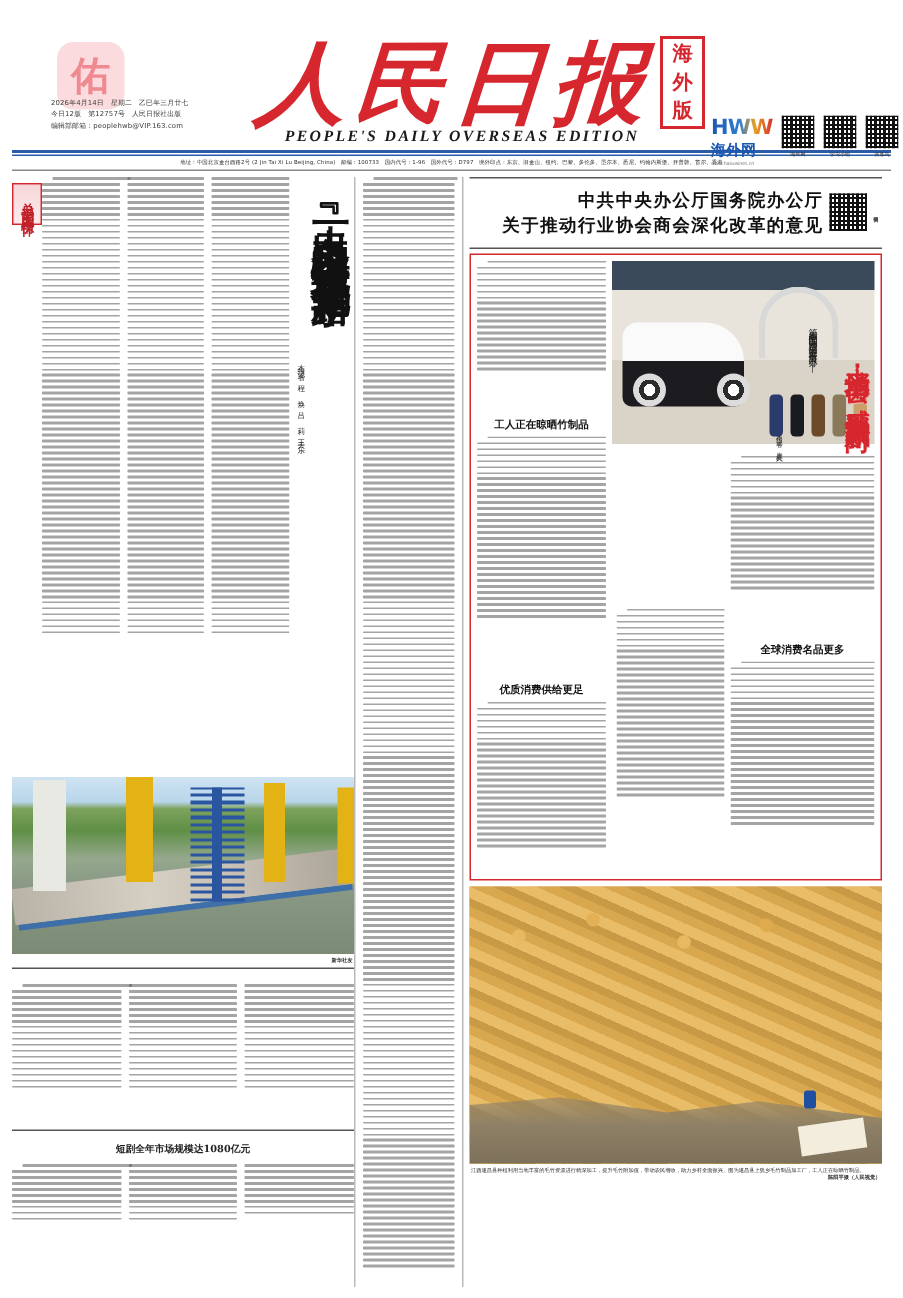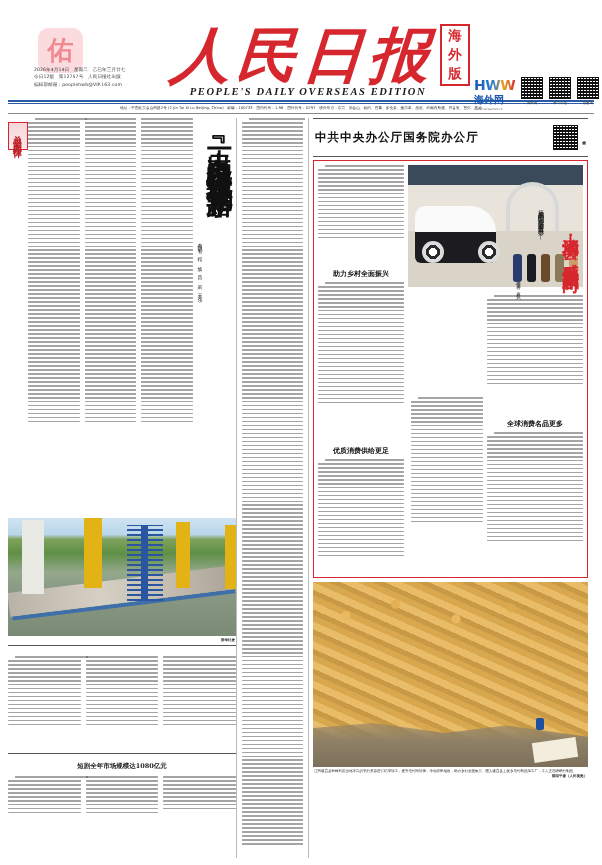--- a/index.html
+++ b/index.html
@@ -240,21 +240,21 @@
     margin-top:3px; font-family:"DejaVu Serif", serif;
   }
 
   
   .doc-head {
     border-top:1px solid #555; border-bottom:1px solid #555;
     padding:6px 2px; margin-bottom:3px;
     display:flex; align-items:center; gap:4px;
   }
   .doc-head-txt {
-    flex:1; text-align:left;
+    flex:1; text-align:right;
     font-size:11.6px; font-weight:700; color:#111; line-height:1.45;
     letter-spacing:1px; font-family:"DejaVu Serif", serif;
   }
   .doc-qr {
     width:25px; height:25px;
     background-image:
       repeating-linear-gradient(0deg,#111 0 1.5px,transparent 1.5px 3px),
       repeating-linear-gradient(90deg,#111 0 1.5px,transparent 1.5px 3px);
   }
   .doc-qr-label { writing-mode:vertical-rl; font-size:3.2px; color:#444;
@@ -899,20 +899,21 @@
             <span style="width:100%"></span>
         </div>
       </div>
     </div>
 
     <div class="col-right vrule">
 
       <div class="doc-head">
         <div class="doc-head-txt">
           <div>中共中央办公厅国务院办公厅</div>
+          <div>关于推动行业协会商会深化改革的意见</div>
         </div>
         <div class="doc-qr"></div>
         <div class="doc-qr-label">扫码阅读全文</div>
       </div>
 
       <div class="redbox">
         <div class="redbox-inner">
 
           <div class="rb-left">
             <div class="txt" style="height:100px; overflow:hidden;">
@@ -931,21 +932,21 @@
                   <span style="width:100%"></span>
                   <span style="width:100%"></span>
                   <span style="width:100%"></span>
                   <span style="width:100%"></span>
                   <span style="width:100%"></span>
                   <span style="width:100%"></span>
                   <span style="width:100%"></span>
                   <span style="width:100%"></span>
               </div>
             </div>
-            <div class="sec-head">助力乡村全面振兴</div>
+            <div class="sec-head">工人正在晾晒竹制品</div>
             <div class="txt" style="height:160px; overflow:hidden;">
               <div class="lines ind">
                 <span style="width:100%"></span>
                   <span style="width:100%"></span>
                   <span style="width:100%"></span>
                   <span style="width:100%"></span>
                   <span style="width:100%"></span>
                   <span style="width:100%"></span>
                   <span style="width:100%"></span>
                   <span style="width:100%"></span>

